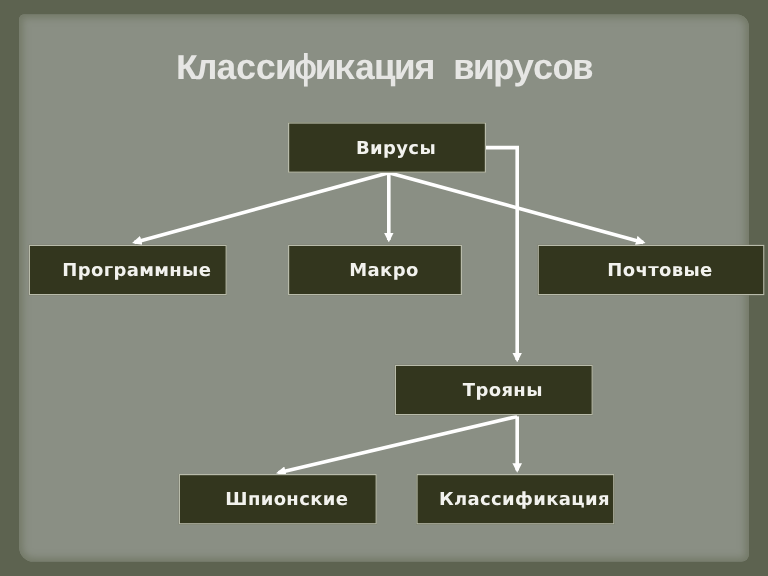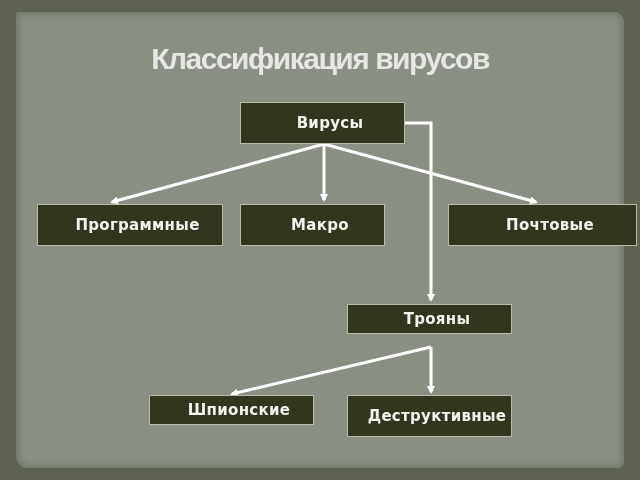--- a/index.html
+++ b/index.html
@@ -9,21 +9,21 @@
     font-family:"DejaVu Sans", sans-serif;
   }
   .paper {
     position:absolute; left:16px; top:12px; width:608px; height:456px;
     background:#8a8f84;
     border-radius:4px 10px 6px 12px;
     box-shadow: 0 0 6px 3px #747a68 inset;
   }
   .title {
     position:absolute; left:0; top:42px; width:640px; text-align:center;
-    font-family:Liberation Sans, sans-serif; font-weight:bold;
+    font-family:Liberation Mono, monospace; font-weight:bold;
     font-size:30px; color:#e6e6e4; letter-spacing:-1.5px;
   }
   .node {
     position:absolute; width:162px; height:40px;
     background:#33361e; border:1px solid #b8bbaa;
     box-sizing:border-box;
     color:#f2f2ee; font-weight:bold; font-size:15px;
     display:flex; align-items:center; justify-content:center;
     letter-spacing:0.3px;
     padding-left:15px;
@@ -47,18 +47,18 @@
     <line x1="324" y1="144" x2="112" y2="202" marker-end="url(#ah)"></line>
     <line x1="324" y1="144" x2="324" y2="200" marker-end="url(#ah)"></line>
     <line x1="324" y1="144" x2="536" y2="202" marker-end="url(#ah)"></line>
     <polyline points="405,123 431,123 431,300" marker-end="url(#ah)"></polyline>
     <line x1="431" y1="347" x2="232" y2="394" marker-end="url(#ah)"></line>
     <line x1="431" y1="347" x2="431" y2="392" marker-end="url(#ah)"></line>
   </g>
 </svg>
 
 <div class="node" style="left:240px;top:102px;width:165px;height:42px;">Вирусы</div>
-<div class="node" style="left:37px;top:204px;width:186px;height:42px;">Программные</div>
+<div class="node" style="left:24px;top:204px;width:165px;height:42px;">Программные</div>
 <div class="node" style="left:240px;top:204px;width:145px;height:42px;">Макро</div>
 <div class="node" style="left:448px;top:204px;width:189px;height:42px;">Почтовые</div>
-<div class="node" style="left:347px;top:304px;width:165px;height:30px;">Трояны</div>
-<div class="node" style="left:149px;top:395px;width:165px;height:30px;">Шпионские</div>
-<div class="node" style="left:347px;top:395px;width:165px;height:42px;">Деструктивные</div>
+<div class="node" style="left:329px;top:304px;width:165px;height:42px;">Трояны</div>
+<div class="node" style="left:149px;top:395px;width:165px;height:42px;">Шпионские</div>
+<div class="node" style="left:347px;top:395px;width:165px;height:42px;">Классификация</div>
 
 </body></html>

